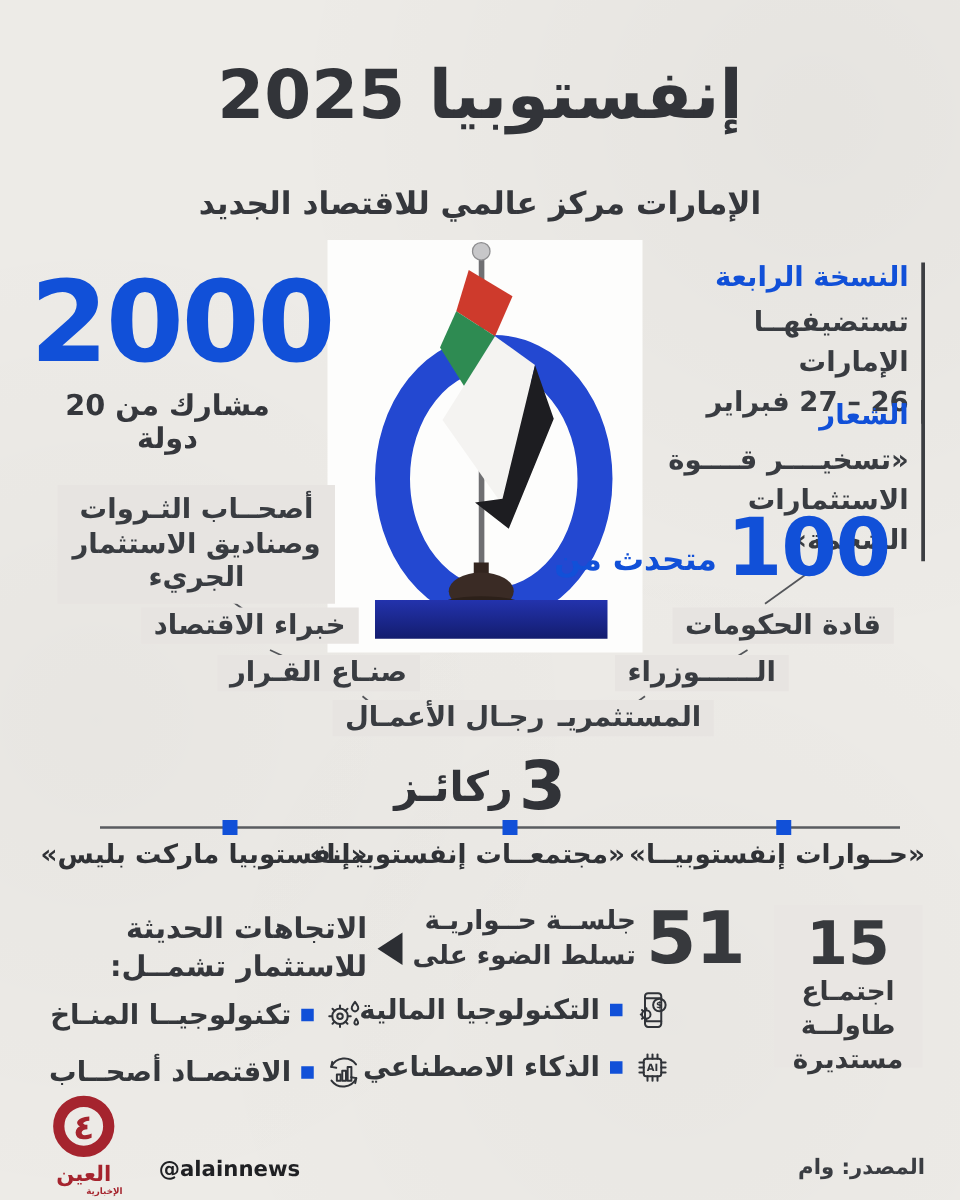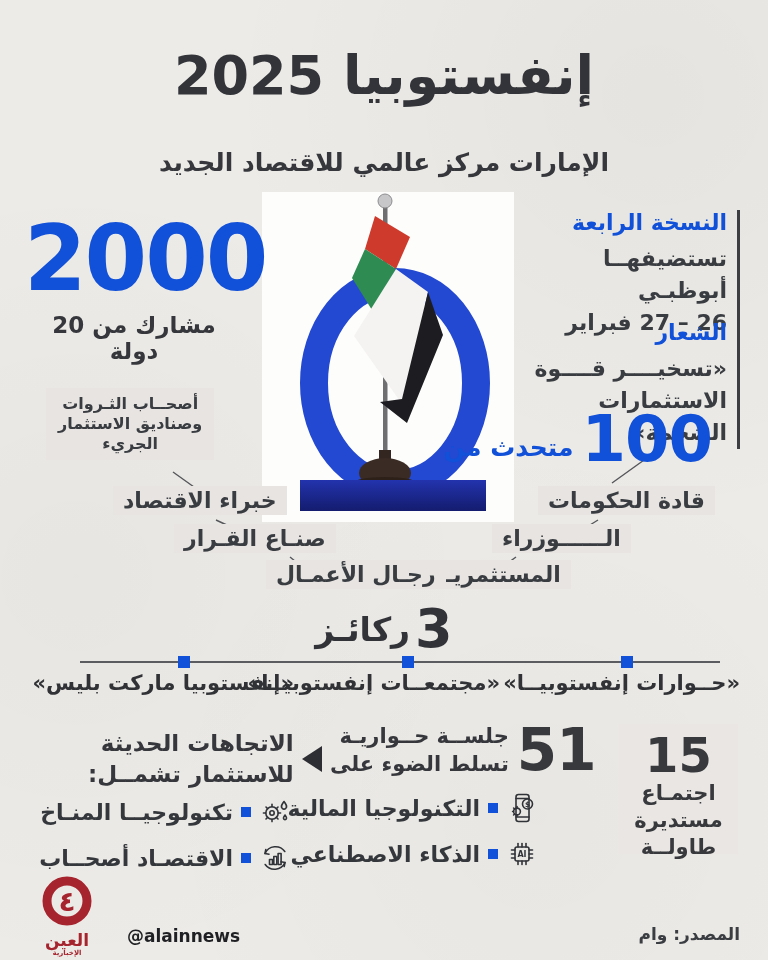--- a/index.html
+++ b/index.html
@@ -33,21 +33,21 @@
 
   .info-block { right:28px; width:216px; border-right:3px solid #3c3e42; padding-right:10px; text-align:right; }
   .info-block .hd { color:#1150d8; font-size:22px; font-weight:800; margin-bottom:8px; }
   .info-block .ln { font-size:22px; font-weight:600; color:#393c41; line-height:1.45; }
 
   .speakers { right:56px; top:412px; display:flex; align-items:flex-end; gap:8px; }
   .speakers .num { font-size:64px; line-height:0.85; letter-spacing:-1px; }
   .speakers .lbl { font-size:25px; font-weight:800; color:#1150d8; padding-bottom:4px;margin-left:44px; }
 
   .tag { position:absolute; background:#e7e4e1; color:#393c41; font-weight:700; font-size:22px; padding:2px 10px; white-space:nowrap; direction:rtl; }
-  .tag.multiline { text-align:center; font-size:16px; line-height:1.25; padding:6px 12px; }
+  .tag.multiline { text-align:center; font-size:22px; line-height:1.25; padding:6px 12px; }
 
   .pillars-head { top:602px; left:0; right:0; display:flex; justify-content:center; align-items:center; direction:rtl; gap:5px; }
   .pillars-head .num { font-size:54px; font-weight:800; color:#313338; line-height:1; }
   .pillars-head .lbl { font-size:33px; font-weight:800; color:#313338; }
   .timeline { left:80px; top:661px; width:640px; height:2px; background:#5a5c60; }
   .tsq { position:absolute; width:12px; height:12px; background:#1150d8; top:656px; }
   .pillar-lbl { top:671px; font-size:21px; font-weight:700; color:#303236; text-align:center; direction:rtl; white-space:nowrap; }
 
   .rt-box { left:619px; top:724px; width:119px; height:130px; background:#e9e6e3; text-align:center; direction:rtl; padding-top:6px; }
   .rt-box .num { font-size:48px; font-weight:800; color:#37393d; line-height:1.05; }
@@ -65,21 +65,21 @@
   .bullet-row { position:absolute; display:flex; direction:rtl; align-items:center; gap:8px; }
   .bsq { width:10px; height:10px; background:#1150d8; flex:none; }
   .brow-lbl { font-size:22px; font-weight:700; color:#34373b; white-space:nowrap; }
   .ic { width:32px; height:32px; flex:none; }
   .ic * { stroke:#303338; stroke-width:1.6; fill:none; stroke-linecap:round; stroke-linejoin:round; }
   .ic text { stroke:none; fill:#303338; font-weight:bold; font-family:"DejaVu Sans",sans-serif; }
 
   .footer-handle { left:106px; top:926px; font-size:17px; font-weight:700; color:#1f2023; direction:ltr;margin-left:21px; }
   .footer-source { right:28px; top:924px; font-size:17px; font-weight:700; color:#3a3d42; direction:rtl; }
   .logo-word { left:36px; top:930px; width:62px; text-align:center; font-size:17px; font-weight:800; color:#a5242e; }
-  .logo-sub { left:36px; top:949px; width:62px; text-align:center; font-size:7px; font-weight:700; color:#a5242e; }
+  .logo-sub { left:36px; top:949px; width:62px; text-align:right; font-size:7px; font-weight:700; color:#a5242e; }
 
   svg.overlay { left:0; top:0; pointer-events:none; }
 </style>
 </head>
 <body>
 
 <div id="stage">
 
   <div class="abs title rtl">إنفستوبيا 2025</div>
   <div class="abs subtitle rtl">الإمارات مركز عالمي للاقتصاد الجديد</div>
@@ -112,21 +112,21 @@
     <rect x="38" y="288" width="186" height="31" fill="url(#ped)"></rect>
   </svg>
 
   <div class="abs participants">
     <div class="num big-blue">2000</div>
     <div class="lbl rtl">مشارك من 20 دولة</div>
   </div>
 
   <div class="abs info-block rtl" style="top:210px;">
     <div class="hd">النسخة الرابعة</div>
-    <div class="ln">تستضيفهــا أبوظبـي</div>
+    <div class="ln">تستضيفهــا الإمارات</div>
     <div class="ln">26 – 27 فبراير</div>
   </div>
 
   <div class="abs info-block rtl" style="top:320px;">
     <div class="hd">الشعار</div>
     <div class="ln">«تسخيــــر قــــوة</div>
     <div class="ln">الاستثمارات الضخمة»</div>
   </div>
 
   <svg class="abs overlay" width="768" height="960" viewBox="0 0 768 960">
@@ -166,22 +166,22 @@
   <div class="tsq" style="left:178px;"></div>
   <div class="tsq" style="left:402px;"></div>
   <div class="tsq" style="left:621px;"></div>
   <div class="abs pillar-lbl" style="left:505px; width:235px;">«حــوارات إنفستوبيــا»</div>
   <div class="abs pillar-lbl" style="left:297px; width:203px;">«مجتمعــات إنفستوبيــا»</div>
   <div class="abs pillar-lbl" style="left:68px; width:226px;">«إنفستوبيا ماركت بليس»</div>
 
   <div class="abs rt-box">
     <div class="num">15</div>
     <div class="ln">اجتمـاع</div>
+    <div class="ln">طاولــة</div>
     <div class="ln">مستديرة</div>
-    <div class="ln">طاولــة</div>
   </div>
 
   <div class="abs col-head sess-head">
     <div class="num">51</div>
     <div class="lines">
       <div>جلســة حــواريـة</div>
       <div>تسلط الضوء على</div>
     </div>
   </div>
   <div class="bullet-row" style="left:338px; top:792px; width:200px;">

